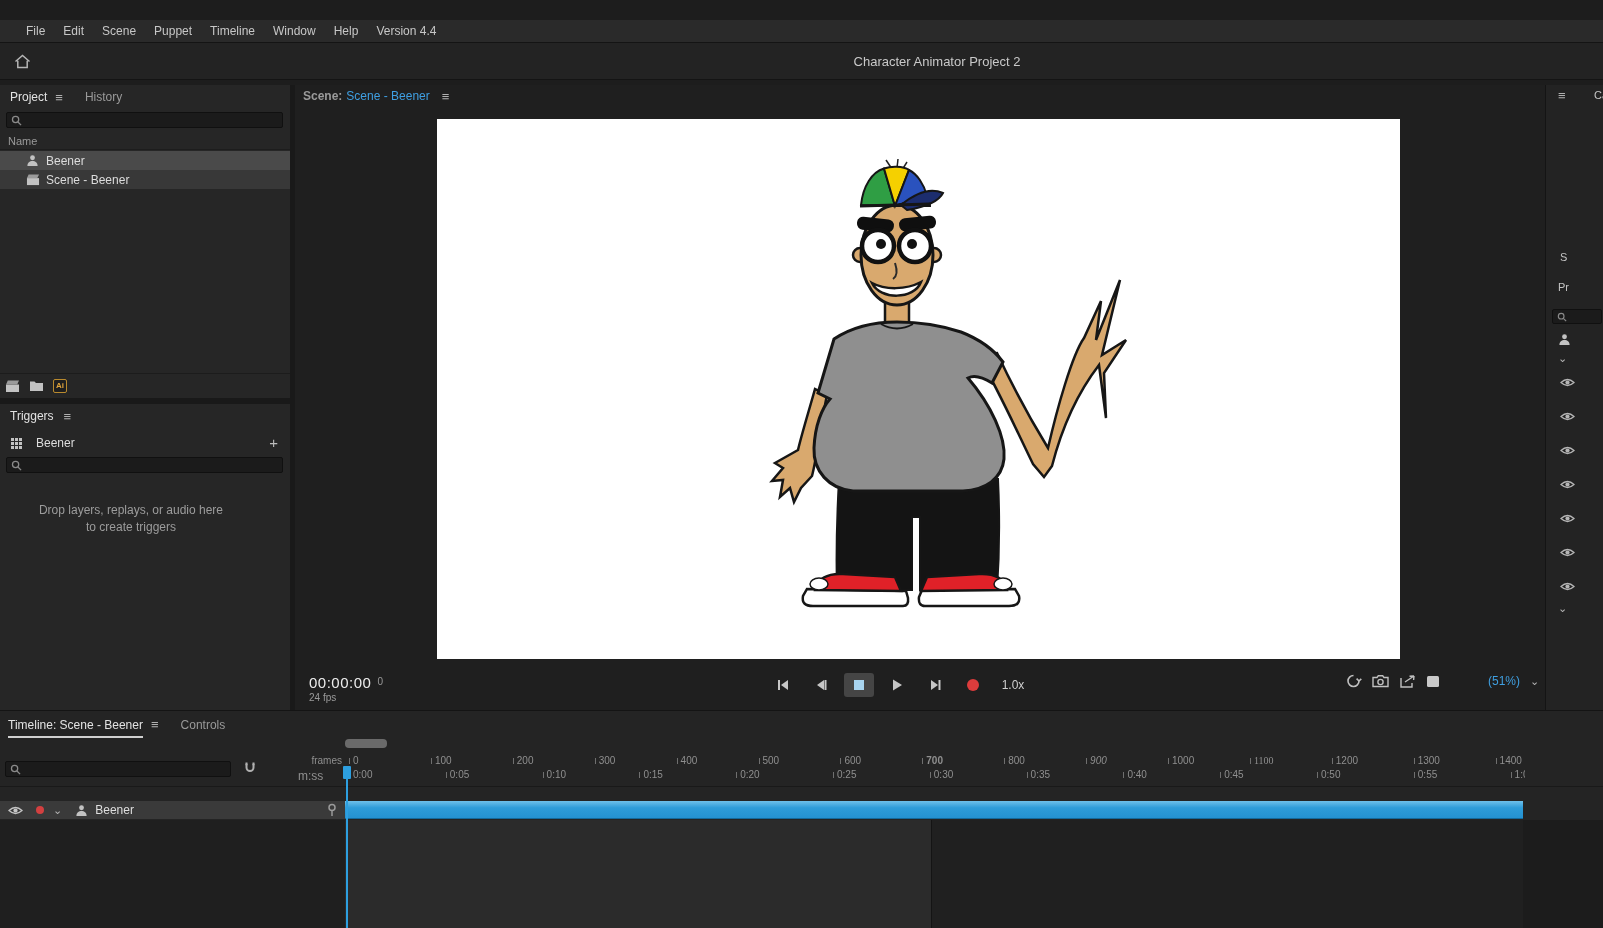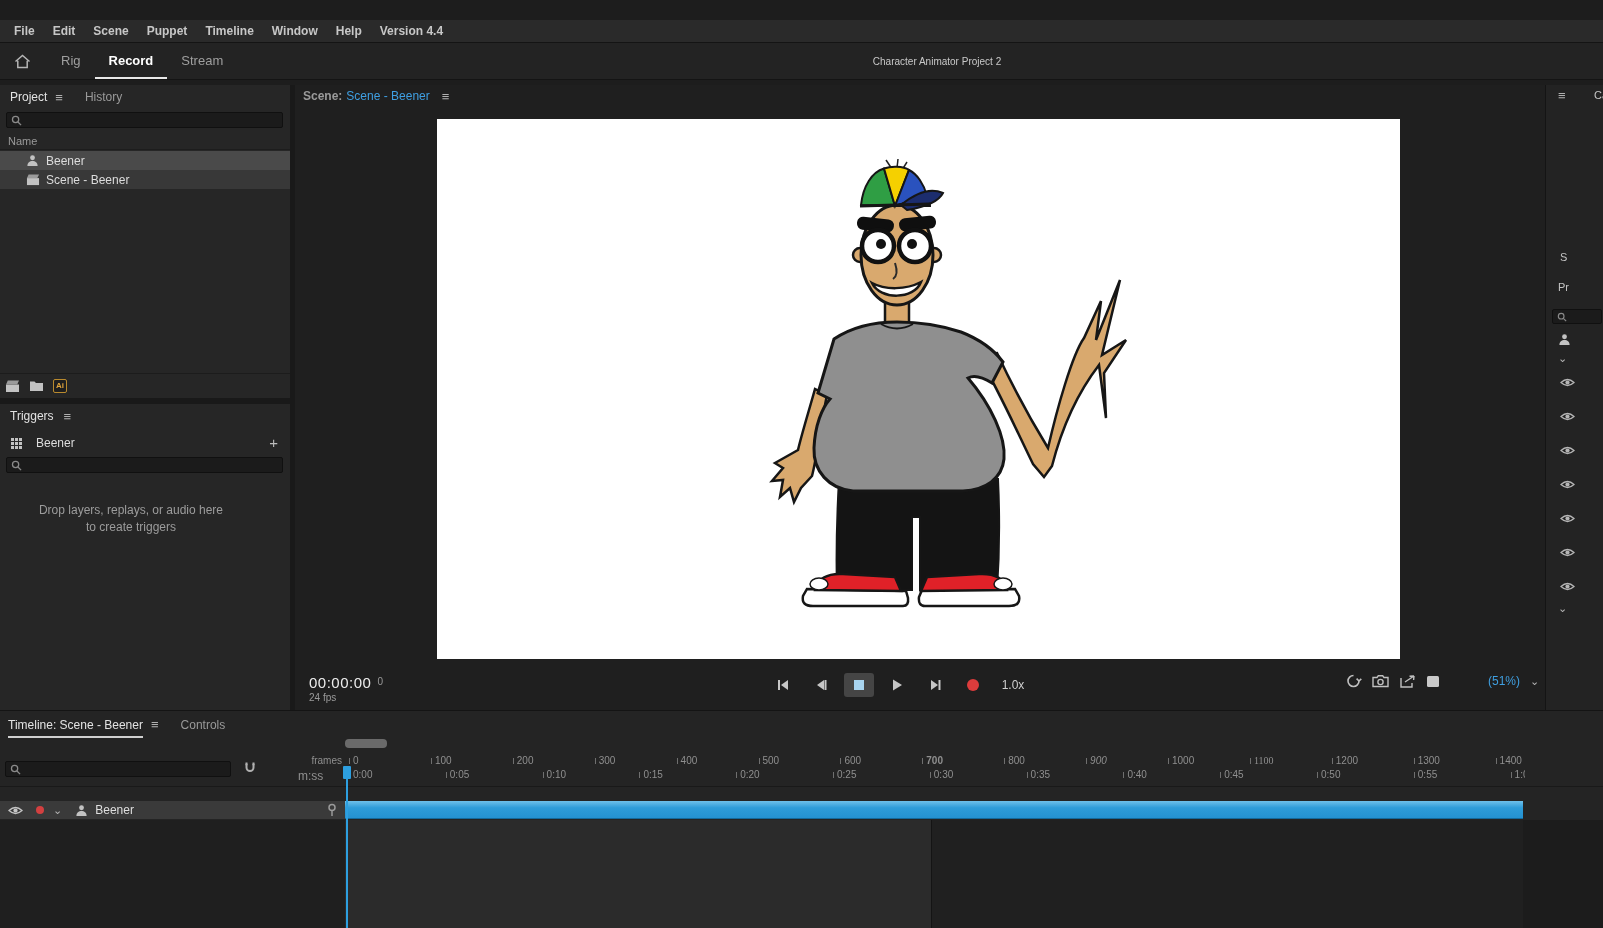--- a/index.html
+++ b/index.html
@@ -5,27 +5,27 @@
   html,body{margin:0;padding:0;background:#0d0d0d;}
   #app{position:relative;width:1603px;height:928px;background:#1d1d1d;overflow:hidden;
        font-family:"Liberation Sans",sans-serif;color:#cccccc;font-size:12px;}
   .abs{position:absolute;}
 
   
   .titlebar{left:0;top:0;width:1603px;height:20px;background:#2d2d2d;display:flex;align-items:center;padding-left:6px;box-sizing:border-box;}
   .app-badge{width:13px;height:13px;border-radius:2px;background:#47284e;color:#d9a6de;font-size:8px;font-weight:bold;
              display:flex;align-items:center;justify-content:center;}
   .titlebar-title{color:#8f8f8f;font-size:11px;margin-left:7px;}
-  .menubar{left:0;top:20px;width:1603px;height:22px;background:#2a2a2a;display:flex;align-items:center;padding-left:5px;box-sizing:border-box;font-weight:bold;}
+  .menubar{left:0;top:20px;width:1603px;height:22px;background:#2a2a2a;display:flex;align-items:center;padding-left:17px;box-sizing:border-box;}
   .menu-item{padding:0 9px;color:#c7c7c7;font-size:12px;cursor:default;}
   .wsbar{left:0;top:42px;width:1603px;height:38px;background:#232323;border-top:1px solid #141414;border-bottom:1px solid #141414;box-sizing:border-box;display:flex;align-items:center;}
   .home-btn{margin-left:14px;margin-right:16px;display:flex;align-items:center;}
   .ws-tab{padding:0 14px;height:36px;line-height:36px;font-size:13px;color:#9f9f9f;box-sizing:border-box;}
   .ws-tab.active{color:#ffffff;border-bottom:2px solid #e8e8e8;font-weight:bold;}
-  .ws-title{position:absolute;left:937px;top:0;height:38px;line-height:38px;transform:translateX(-50%);color:#c9c9c9;font-size:10px;}
+  .ws-title{position:absolute;left:937px;top:0;height:38px;line-height:38px;transform:translateX(-50%);color:#c9c9c9;font-size:13px;}
 
   
   .panel-title{color:#e2e2e2;font-size:12px;}
   .dim{color:#9a9a9a;}
   .ham{color:#b0b0b0;font-size:13px;line-height:1;}
   .searchbox{background:#1b1b1b;border:1px solid #101010;border-radius:2px;display:flex;align-items:center;box-sizing:border-box;height:16px;}
   .searchbox input{background:transparent;border:0;outline:0;color:#cfcfcf;font-size:11px;width:100%;font-family:"Liberation Sans",sans-serif;}
   .mag{margin:0 3px 0 4px;flex:0 0 auto;display:flex;}
 
   
@@ -134,25 +134,20 @@
       <span class="menu-item">Help</span>
       <span class="menu-item">Version 4.4</span>
     </div>
 
   <div class="abs wsbar">
     <div class="home-btn">
       <svg width="17" height="15" viewBox="0 0 17 15">
         <path d="M1.5 7.5 L8.5 1.5 L15.5 7.5 M3.8 6.8 V13.5 H13.2 V6.8" fill="none" stroke="#b5b5b5" stroke-width="1.5"></path>
       </svg>
     </div>
-    <div style="display:flex;">
-        <div class="ws-tab">Rig</div>
-        <div class="ws-tab active">Record</div>
-        <div class="ws-tab">Stream</div>
-      </div>
     <div class="ws-title">Character Animator Project 2</div>
   </div>
 
   <div class="abs project-panel">
     <div class="p-head">
       <span class="panel-title" style="margin-left:10px;">Project</span>
       <span class="ham" style="margin-left:8px;">≡</span>
       <span class="dim" style="margin-left:22px;">History</span>
     </div>
     <div class="p-search searchbox">

